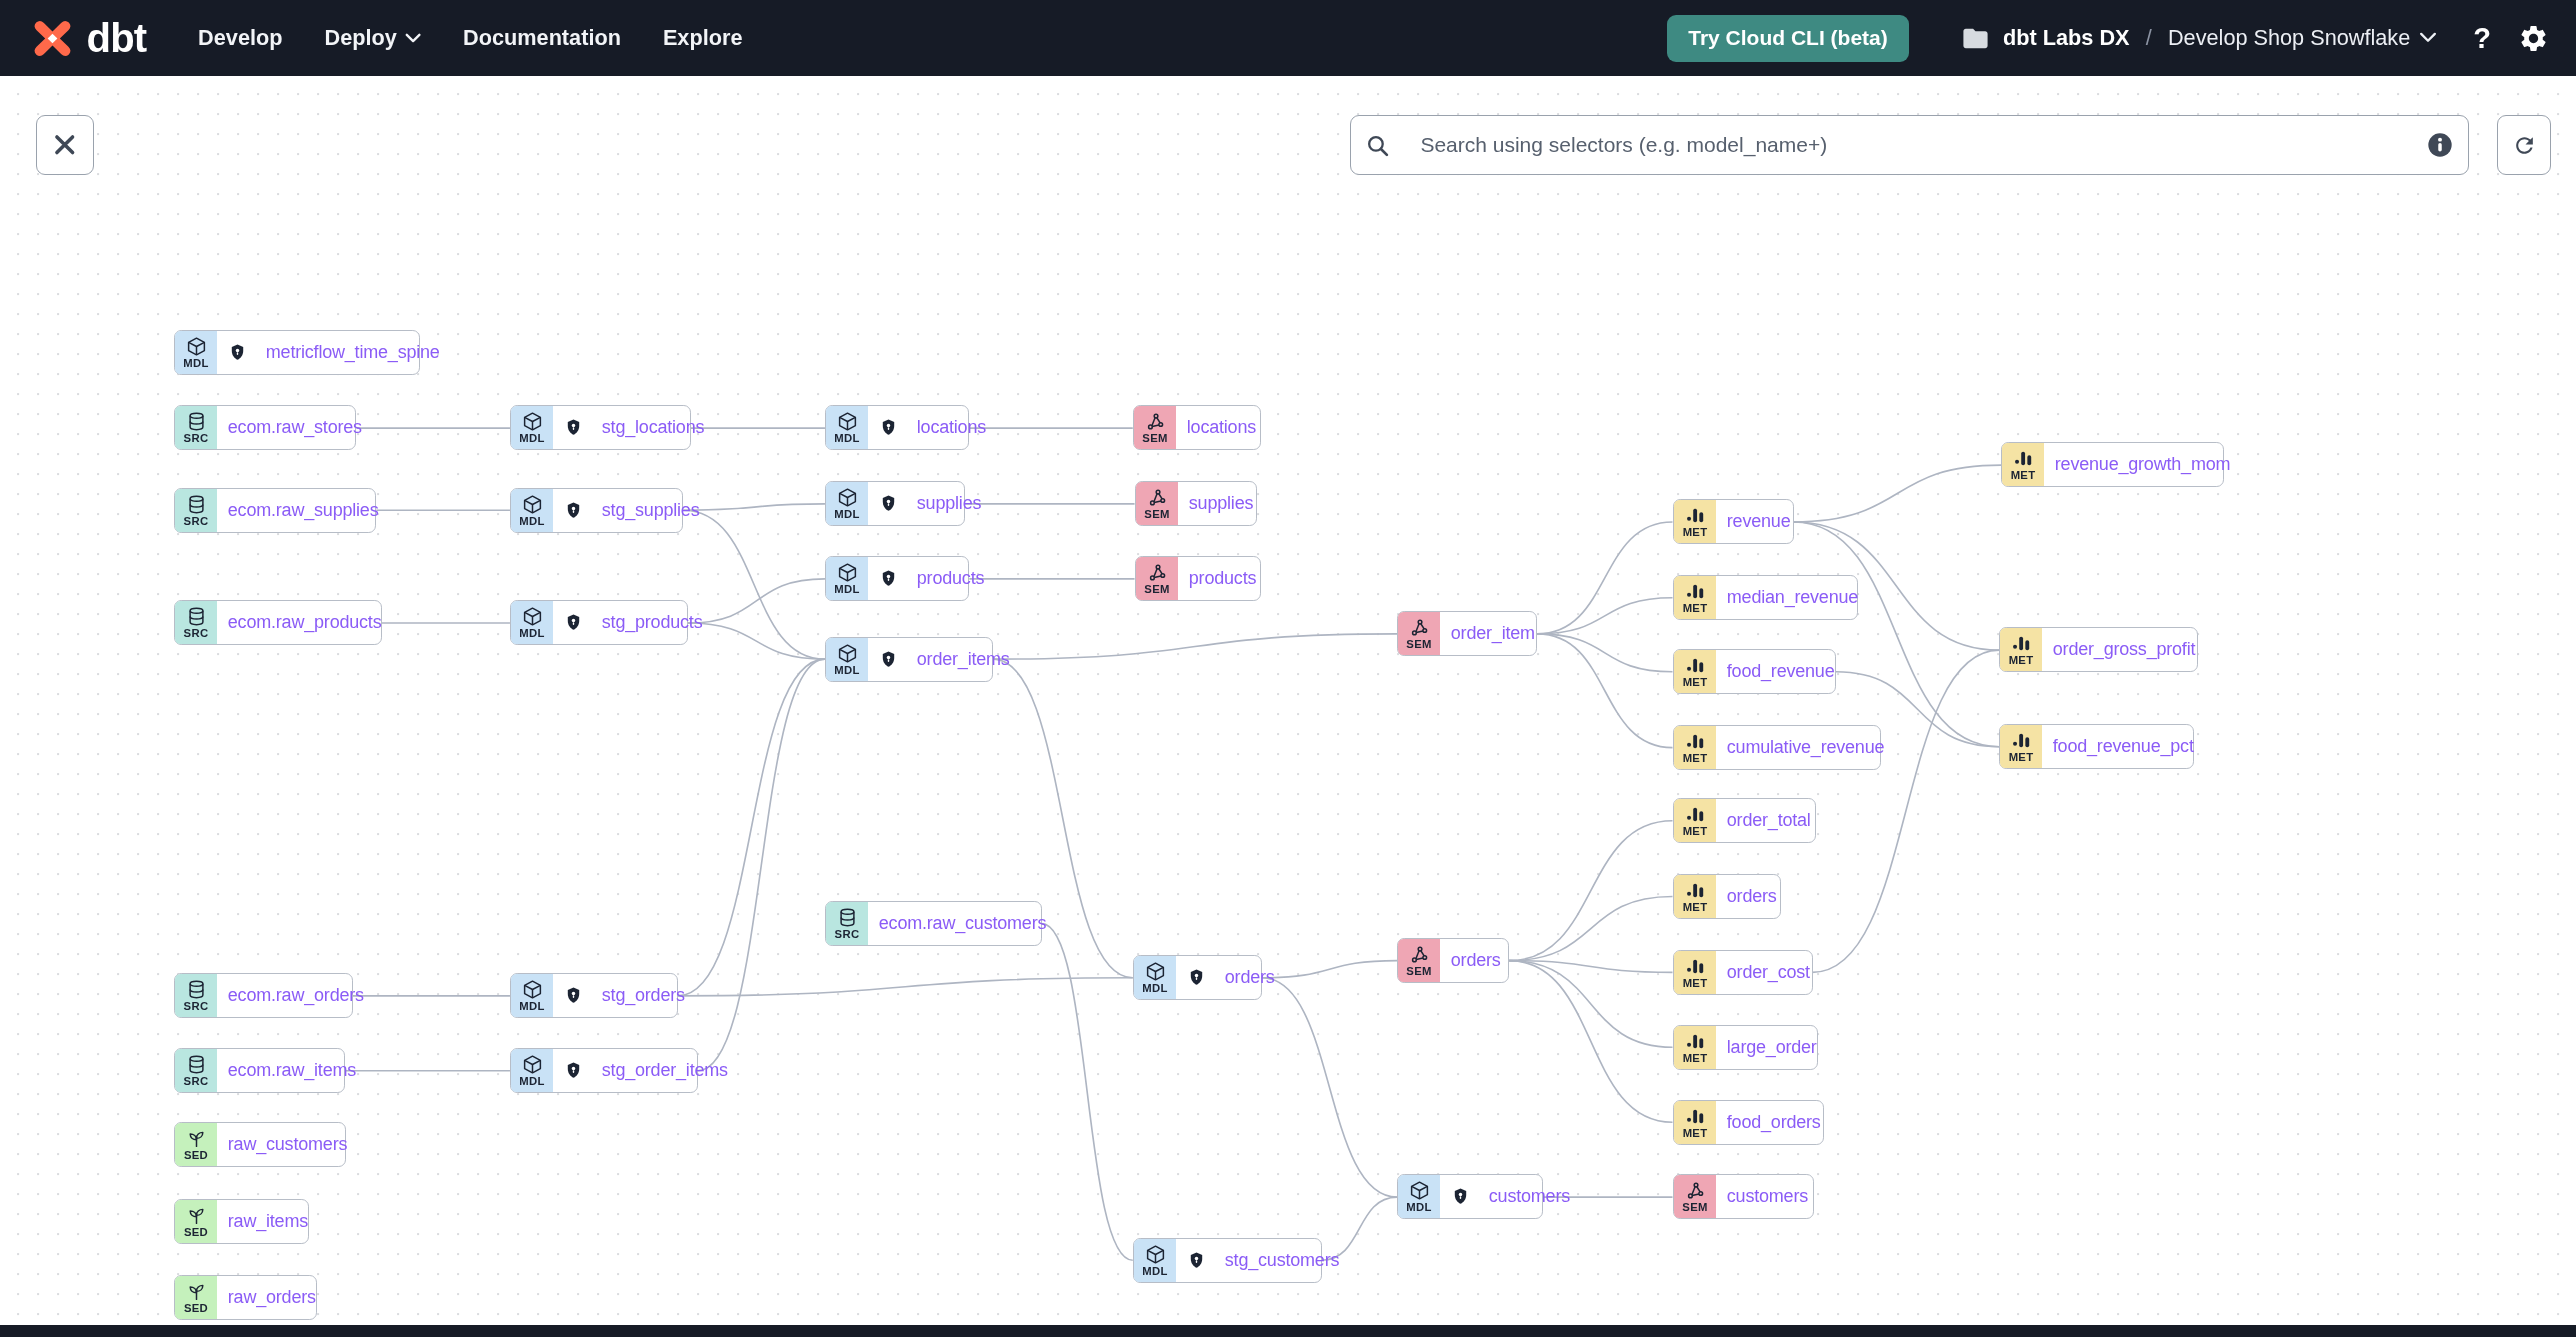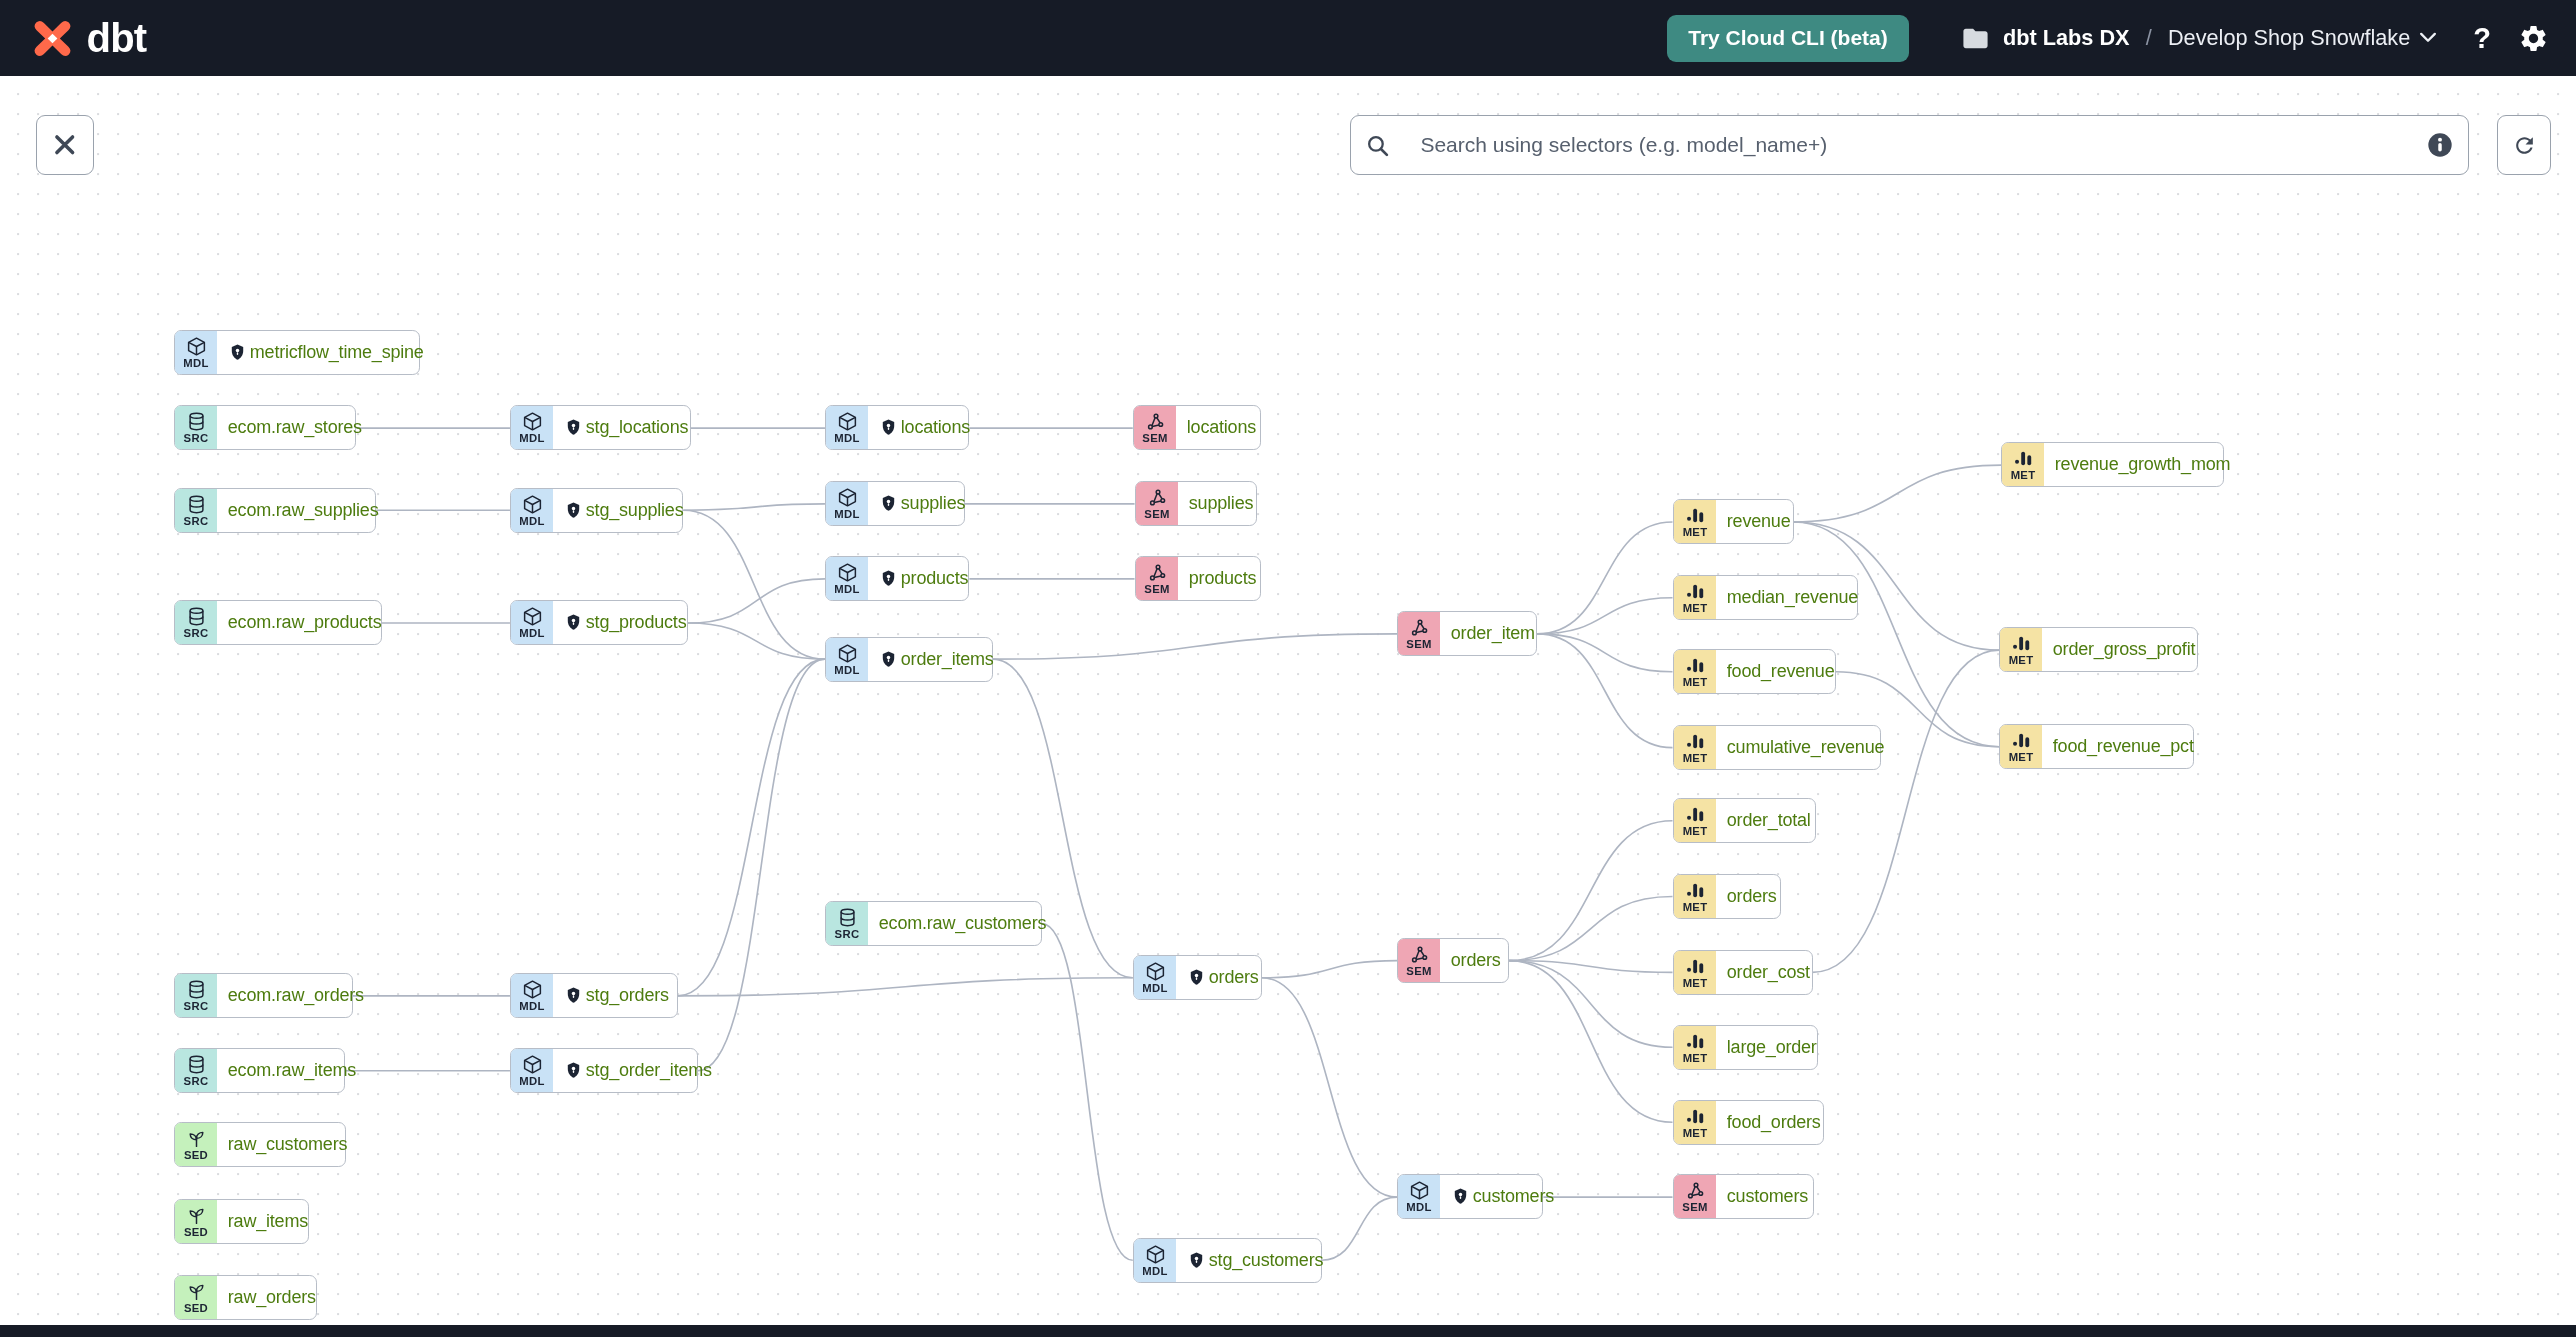--- a/index.html
+++ b/index.html
@@ -62,35 +62,46 @@
     position:absolute;height:45px;background:#fff;border:1.4px solid #b7bdc7;border-radius:7.2px;
     display:flex;align-items:stretch;box-sizing:border-box;z-index:2;cursor:pointer;
   }
   .chip{
     width:42px;flex:0 0 42px;border-radius:5.4px 0 0 5.4px;display:flex;flex-direction:column;
     align-items:center;justify-content:center;gap:0.9px;
   }
   .chip svg{width:21px;height:21px;display:block;}
   .chip-label{font-size:11.3px;font-weight:700;color:#1c2433;letter-spacing:0.3px;line-height:11.7px;}
   .node-name{
-    display:flex;align-items:center;gap:3px;padding:0 12.6px 0 10.8px;
-    font-size:18px;font-weight:500;color:#4d7c0f;letter-spacing:-0.2px;white-space:nowrap;
+    display:flex;align-items:center;gap:19px;padding:0 12.6px 0 10.8px;
+    font-size:18px;font-weight:500;color:#8b5cf6;letter-spacing:-0.2px;white-space:nowrap;
   }
   .shield svg{width:19px;height:19px;display:block;}
 </style>
 </head>
 <body>
 
 <div class="navbar">
   <div class="brand">
     <svg width="43" height="43" viewBox="0 0 100 100">
       <path fill="#ff694a" d="M50 34 L70 14 Q79 5 88 13 Q96 22 87 31 L67 50 L87 69 Q96 78 88 87 Q79 95 70 86 L50 66 L30 86 Q21 95 12 87 Q4 78 13 69 L33 50 L13 31 Q4 22 12 13 Q21 5 30 14 Z"></path>
       <rect x="42" y="42" width="16" height="16" fill="#ffffff" transform="rotate(45 50 50)"></rect>
     </svg>
     <span class="brand-text">dbt</span>
+  </div>
+  <div class="nav-links">
+    <span class="nav-link">Develop</span>
+    <span class="nav-link">
+      <span>Deploy</span>
+      <svg width="16.2" height="10.8" viewBox="0 0 18 12">
+          <polyline points="2,2 9,9 16,2" fill="none" stroke="#f2f4f7" stroke-width="2.6" stroke-linecap="round" stroke-linejoin="round"></polyline>
+        </svg>
+    </span>
+    <span class="nav-link">Documentation</span>
+    <span class="nav-link">Explore</span>
   </div>
   <div class="nav-spacer"></div>
   <div class="nav-right">
     <button class="cta-btn">Try Cloud CLI (beta)</button>
     <div class="account">
       <svg width="29" height="29" viewBox="0 0 24 24">
           <path fill="#d7dbe0" d="M10 4H4c-1.1 0-2 .9-2 2v12c0 1.1.9 2 2 2h16c1.1 0 2-.9 2-2V8c0-1.1-.9-2-2-2h-8l-2-2z"></path>
         </svg>
       <span class="account-name">dbt Labs DX</span>
       <span class="account-sep">/</span>

